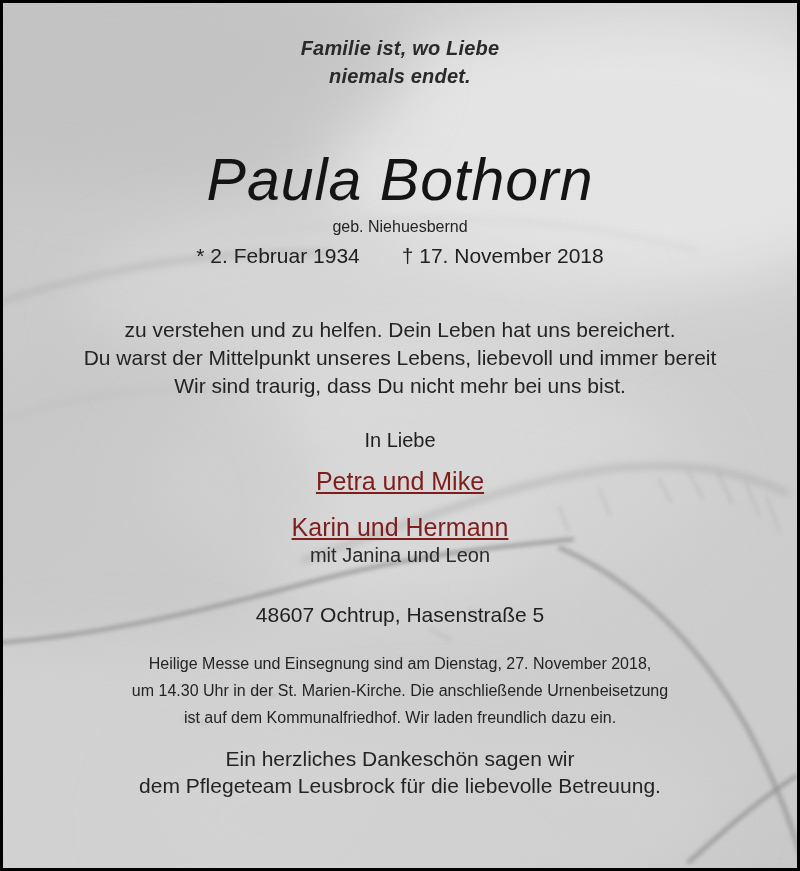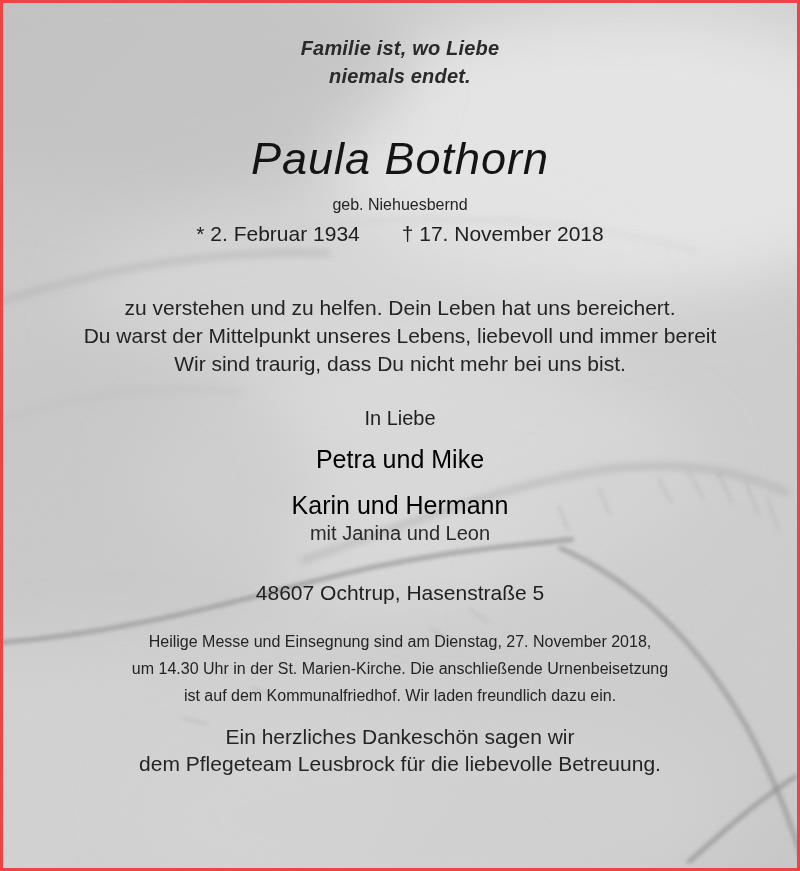--- a/index.html
+++ b/index.html
@@ -1,44 +1,44 @@
 <!DOCTYPE html>
 <html lang="de"><head>
 <meta charset="utf-8">
 <style>
   html,body{margin:0;padding:0;background:#ffffff;}
   body{width:800px;height:871px;overflow:hidden;}
   .page{
     position:relative;
     width:800px;height:871px;
     box-sizing:border-box;
-    border:3px solid #ef4444;
+    border:3px solid #000000;
     overflow:hidden;
     background:#cbcbcb;
     font-family:"Liberation Sans", sans-serif;
     color:#1f1f1f;
   }
   .bg{
     position:absolute;inset:0;width:100%;height:100%;
     display:block;
   }
   .content{
     position:absolute;inset:0;
     display:flex;flex-direction:column;align-items:center;
     text-align:center;
     padding-top:31px;
     box-sizing:border-box;
   }
   .verse{font-style:italic;font-size:20px;line-height:28px;font-weight:bold;color:#2a2a2a;letter-spacing:.2px;}
-  .name{margin-top:40px;font-style:italic;font-size:45px;line-height:57px;color:#141414;letter-spacing:1px;}
+  .name{margin-top:62px;font-style:italic;font-size:59px;line-height:57px;color:#141414;letter-spacing:1px;}
   .maiden{margin-top:6px;font-size:16px;line-height:24px;color:#242424;}
   .dates{margin-top:4px;font-size:21px;line-height:26px;display:flex;gap:42px;color:#202020;}
   .tribute{margin-top:47px;font-size:21px;line-height:28px;color:#242424;}
   .in-love{margin-top:27px;font-size:20px;line-height:26px;}
-  .mourner-names{font-size:25px;line-height:30px;color:#000000;}
+  .mourner-names{font-size:25px;line-height:30px;color:#7f1d1d;text-decoration:underline;}
   .mourner-children{font-size:20px;line-height:26px;color:#2a2a2a;}
   .m1{margin-top:13px;}
   .m2{margin-top:16px;}
   .m3{margin-top:14px;}
   .address{margin-top:34px;font-size:21px;line-height:26px;}
   .service{margin-top:22px;font-size:16px;line-height:27px;color:#242424;}
   .thanks{margin-top:14px;font-size:21px;line-height:27px;color:#242424;}
 </style>
 </head>
 <body>

